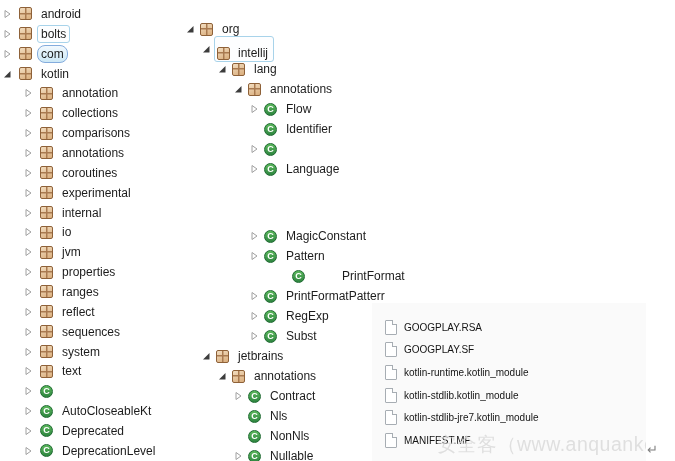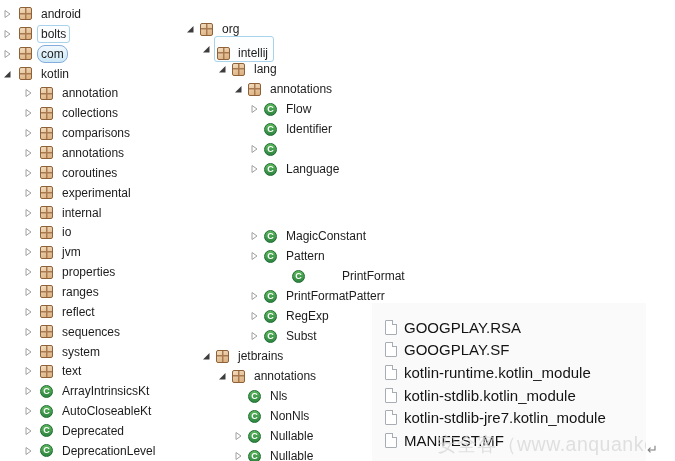--- a/index.html
+++ b/index.html
@@ -58,21 +58,21 @@
     display:flex;align-items:center;
     border:1px solid #a8d3ea;border-radius:3px;background:#fdfeff;
     padding:9px 2px 1px 2px;margin-left:-2px;
   }
   .sel-wrap .label{padding:0 3px;border:none;}
   #file-panel{
     position:absolute;left:372px;top:303px;width:274px;height:158px;
     background:#fafafa;box-sizing:border-box;padding:13px 0 0 13px;
   }
   .file-row{display:flex;align-items:center;height:22.6px;}
-  .file-name{font-size:15px;color:#141414;}
+  .file-name{font-size:10px;color:#141414;}
   #watermark{
     position:absolute;left:437px;top:431px;width:209px;height:26px;
     overflow:hidden;white-space:nowrap;
     font-size:19.5px;color:#d9d9d9;opacity:0.8;z-index:3;
     letter-spacing:0.5px;
   }
   #return-symbol{
     position:absolute;left:647px;top:442px;
     font-size:13px;color:#7f7f7f;z-index:4;
   }
@@ -252,21 +252,20 @@
       <span class="icon package-icon"></span>
       <span class="label">text</span>
     </div>
     <div class="tree-row" style="padding-left: 21px;">
       <span class="arrow-box">
         <svg width="9" height="10" viewBox="0 0 9 10">
           <path d="M2,1.5 L7,5 L2,8.5 Z" fill="#ffffff" stroke="#a0a0a0" stroke-width="1"></path>
         </svg>
       </span>
       <span class="icon class-icon"></span>
-      <span class="label">ArrayIntrinsicsKt</span>
     </div>
     <div class="tree-row" style="padding-left: 21px;">
       <span class="arrow-box">
         <svg width="9" height="10" viewBox="0 0 9 10">
           <path d="M2,1.5 L7,5 L2,8.5 Z" fill="#ffffff" stroke="#a0a0a0" stroke-width="1"></path>
         </svg>
       </span>
       <span class="icon class-icon"></span>
       <span class="label">AutoCloseableKt</span>
     </div>
@@ -419,20 +418,29 @@
       <span class="label">jetbrains</span>
     </div>
     <div class="tree-row" style="padding-left: 32px;">
       <span class="arrow-box">
         <svg width="9" height="10" viewBox="0 0 9 10">
           <path d="M7.5,2 L7.5,8.5 L1,8.5 Z" fill="#3c3c3c"></path>
         </svg>
       </span>
       <span class="icon package-icon"></span>
       <span class="label">annotations</span>
+    </div>
+    <div class="tree-row" style="padding-left: 48px;">
+      <span class="arrow-box">
+        <svg width="9" height="10" viewBox="0 0 9 10">
+          <path d="M2,1.5 L7,5 L2,8.5 Z" fill="#ffffff" stroke="#a0a0a0" stroke-width="1"></path>
+        </svg>
+      </span>
+      <span class="icon class-icon"></span>
+      <span class="label">Contract</span>
     </div>
     <div class="tree-row" style="padding-left: 48px;">
       <span class="arrow-box"></span>
       <span class="icon class-icon"></span>
       <span class="label">Nls</span>
     </div>
     <div class="tree-row" style="padding-left: 48px;">
       <span class="arrow-box"></span>
       <span class="icon class-icon"></span>
       <span class="label">NonNls</span>

